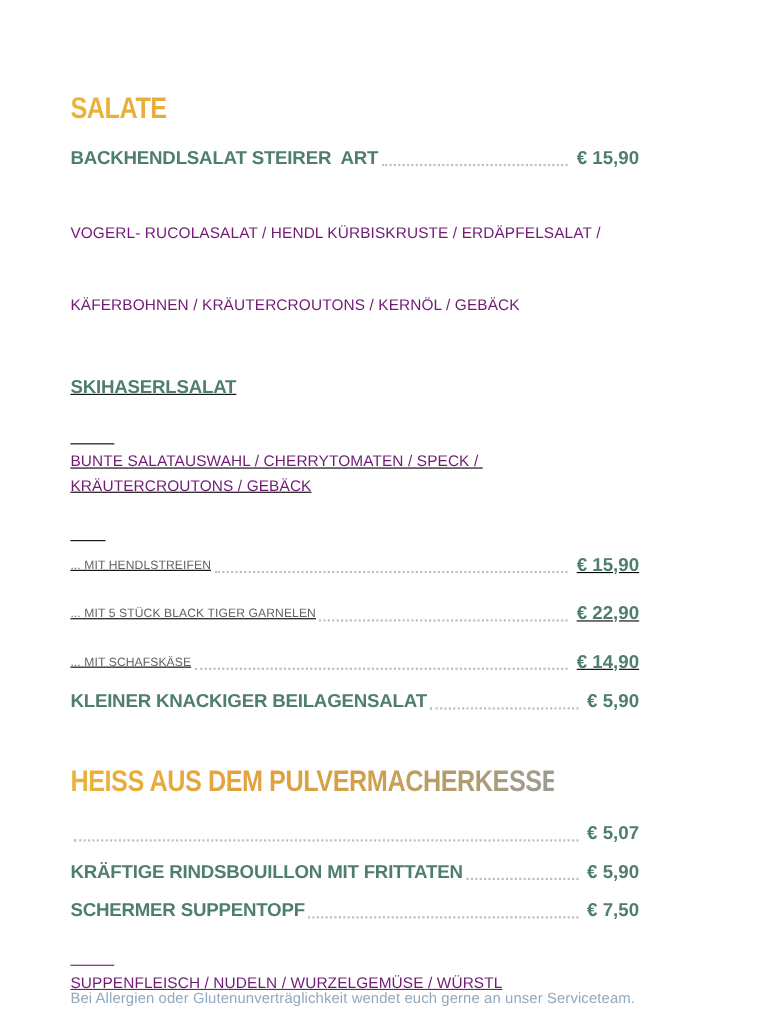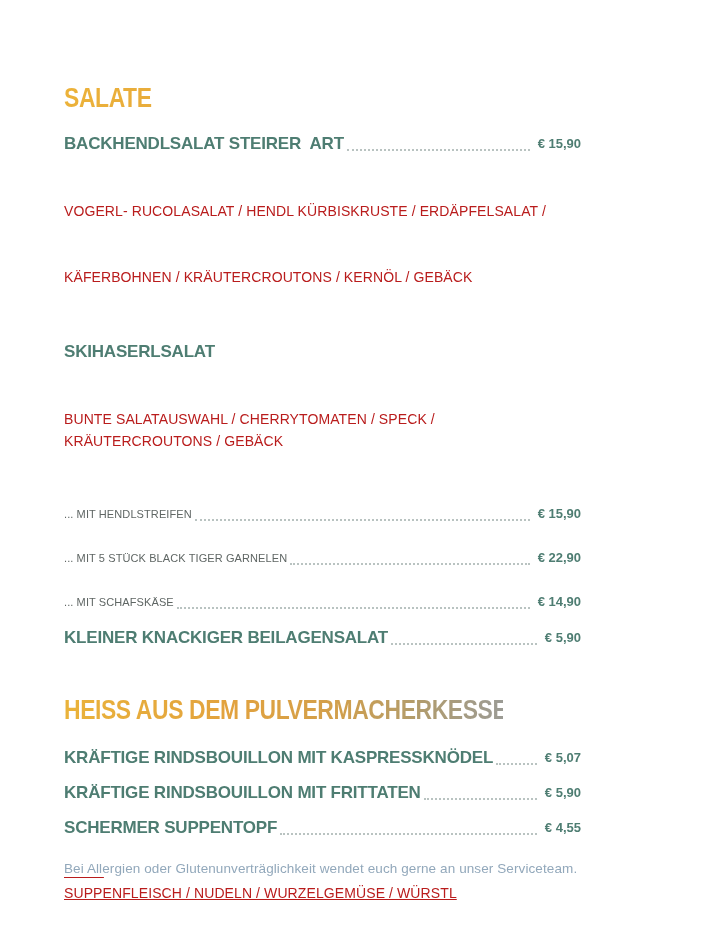--- a/index.html
+++ b/index.html
@@ -37,38 +37,38 @@
   .name{
     color:#4e7d72;font-weight:700;font-size:17px;
     letter-spacing:-0.2px;white-space:pre-wrap;
   }
   .leader{
     flex:1;min-width:18px;
     border-bottom:2px dotted #b9c3c1;
     margin:0 8px 3px 3px;
     align-self:flex-end;
   }
-  .price{color:#4e7d72;font-weight:700;font-size:13px;white-space:nowrap;}
+  .price{color:#4e7d72;font-weight:700;font-size:17px;white-space:nowrap;}
   .desc{
-    color:#b91c1c;font-size:14px;line-height:22px;
+    color:#701a75;font-size:14px;line-height:22px;
     letter-spacing:0.1px;margin-top:2px;white-space:pre-wrap;
   }
   .vname{color:#5f6664;font-weight:400;font-size:11px;letter-spacing:0.1px;white-space:pre-wrap;}
   .variant{margin-top:24px;}
   .variant.first{margin-top:8px;}
 
   .item-1{margin-bottom:10px;}
-  .item-2{margin-bottom:16px;}
+  .item-2{margin-bottom:16px;text-decoration:underline;}
   .sec-2{margin-top:48px;}
   .srow{margin-bottom:15px;}
   .soup-desc{margin-top:0;text-decoration:underline;}
   .mt-item{margin-top:12px;}
 
   .footer{
-    position:absolute;left:64px;top:860px;
+    position:absolute;left:64px;top:899px;
     font-size:13.5px;line-height:18px;
     color:#92a8bb;letter-spacing:0.1px;
   }
 </style>
 </head>
 <body>
 
 <div class="page">
   <div class="content">
 
@@ -119,39 +119,38 @@
           <span class="price">€ 5,90</span>
         </div>
       </div>
     </section>
 
     <section class="sec-2">
       <h1 class="section-title grad2" style="margin-bottom:24px;">HEISS AUS DEM PULVERMACHERKESSEL</h1>
 
       <div class="item srow">
         <div class="row">
-          <span class="name">KRÄFTIGE RINDSBOUILLON MIT KASPRESSKNÖDEL</span>
           <span class="leader"></span>
           <span class="price">€ 5,07</span>
         </div>
       </div>
 
       <div class="item srow">
         <div class="row">
           <span class="name">KRÄFTIGE RINDSBOUILLON MIT FRITTATEN</span>
           <span class="leader"></span>
           <span class="price">€ 5,90</span>
         </div>
       </div>
 
       <div class="item">
         <div class="row">
           <span class="name">SCHERMER SUPPENTOPF</span>
           <span class="leader"></span>
-          <span class="price">€ 4,55</span>
+          <span class="price">€ 7,50</span>
         </div>
         <div class="desc soup-desc">
           <div>SUPPENFLEISCH / NUDELN / WURZELGEMÜSE / WÜRSTL</div>
         </div>
       </div>
 
       <div class="item mt-item">
         <div class="desc soup-desc">
           
         </div>

